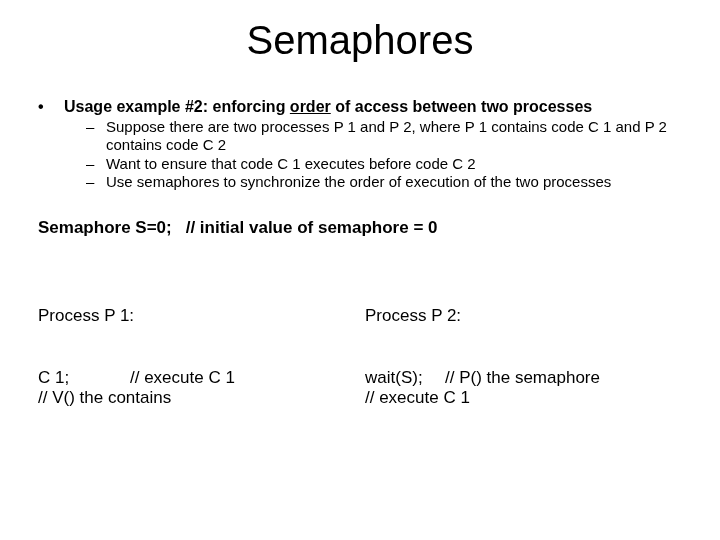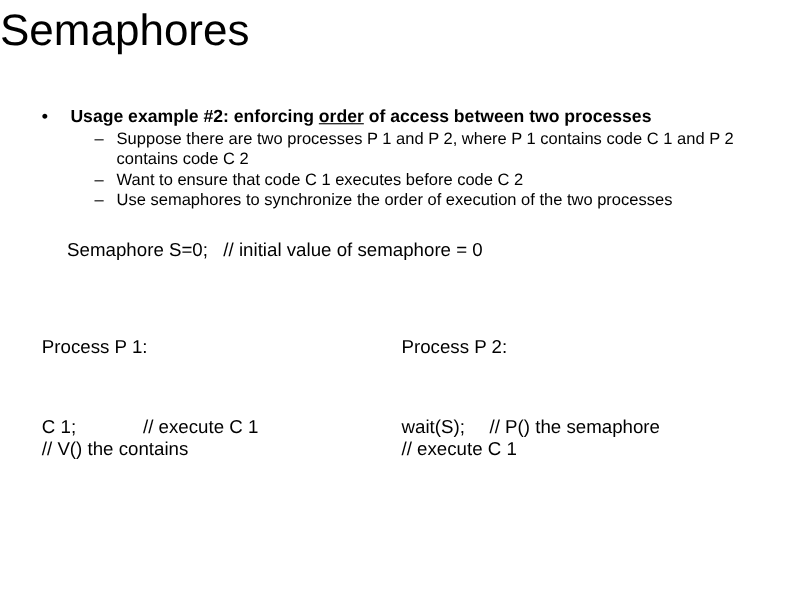--- a/index.html
+++ b/index.html
@@ -13,23 +13,24 @@
     overflow: hidden;
   }
   .slide {
     position: relative;
     width: 720px;
     height: 540px;
     box-sizing: border-box;
   }
   .title {
     position: absolute;
-    top: 6px;
+    top: 18px;
     left: 0;
     width: 100%;
+    text-align: center;
     font-size: 40px;
     font-weight: 400;
   }
   .body {
     position: absolute;
     top: 98px;
     left: 38px;
     right: 38px;
   }
   .lvl1 {
@@ -57,36 +58,35 @@
   .lvl2 .dash {
     width: 20px;
     flex: none;
   }
   .lvl2 .txt { flex: 1; }
   .sem-decl {
     position: absolute;
     top: 218px;
     left: 38px;
     font-size: 17px;
-    font-weight: 400;
-    margin-left: 23px;
+    font-weight: 700;
   }
   .sem-decl .gap { display: inline-block; width: 14px; }
   .columns {
     position: absolute;
     top: 306px;
     left: 38px;
     right: 28px;
     display: flex;
   }
   .col {
     flex: 1;
     font-size: 17px;
   }
-  .proc-hdr { margin-bottom: 53px; }
+  .proc-hdr { margin-bottom: 42px; }
   .code-row { display: flex; }
   .code-row .c1 { width: 92px; flex: none; }
   .code-row .c2 { }
   .col2 .code-row .c1 { width: 80px; }
 </style>
 </head>
 <body>
 
 <div class="slide">
 

